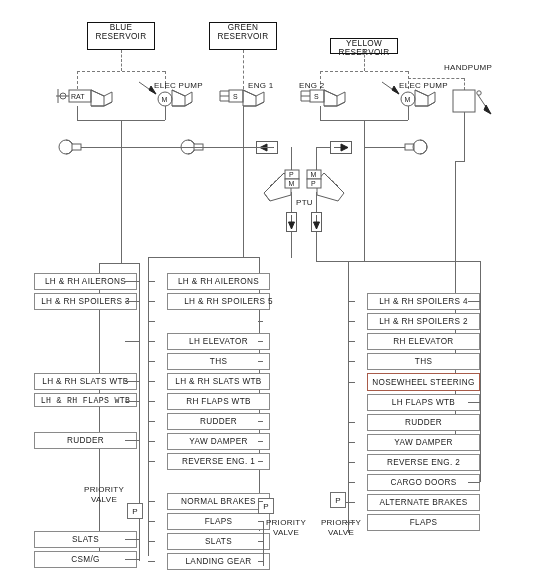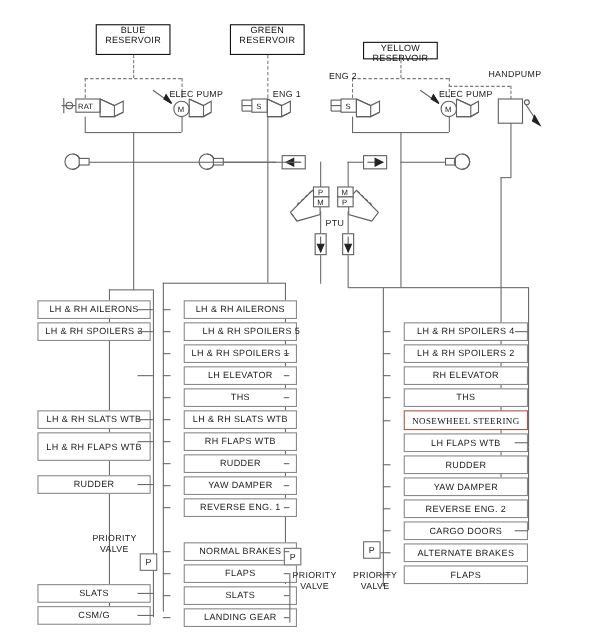--- a/index.html
+++ b/index.html
@@ -10,21 +10,21 @@
   
   .lbox{
     position:absolute;box-sizing:border-box;
     border:1px solid #8a8a8a;
     background:#fff;
     display:flex;align-items:center;justify-content:center;
     font-size:8.2px;letter-spacing:.35px;color:#1a1a1a;
     white-space:nowrap;
     margin-left:12px;
   }
-  .lbox.hl{border:1.6px solid #a85b4a;font-family:Liberation Serif, serif;}
+  .lbox.hl{border:1.6px solid #a85b4a;}
   .res{
     position:absolute;box-sizing:border-box;
     border:1.6px solid #111;background:#fff;
     display:flex;flex-direction:column;align-items:center;
     font-size:8.2px;letter-spacing:.3px;color:#111;line-height:1.15;
   }
   .pv{
     position:absolute;box-sizing:border-box;width:16px;height:16px;
     border:1px solid #6f6f6f;background:#fff;
     display:flex;align-items:center;justify-content:center;
@@ -141,21 +141,21 @@
 
   <svg class="sym" style="left:452px;top:88px;width:48px;height:36px;" viewBox="0 0 48 36">
     <rect class="whitebx" x="1" y="2" width="22" height="22"></rect>
     <circle cx="27" cy="5" r="2.2"></circle>
     <line x1="26" y1="7" x2="36" y2="22"></line>
     <polygon class="fillk" points="34,17 39,26 32,22"></polygon>
   </svg>
 
   <div class="txt" style="left:154px;top:81px;">ELEC PUMP</div>
   <div class="txt" style="left:248px;top:81px;">ENG 1</div>
-  <div class="txt" style="left:299px;top:65px;">ENG 2</div>
+  <div class="txt" style="left:299px;top:81px;">ENG 2</div>
   <div class="txt" style="left:399px;top:81px;">ELEC PUMP</div>
   <div class="txt" style="left:444px;top:63px;">HANDPUMP</div>
 
   <div class="v" style="left:77px;top:106px;height:14px;"></div>
   <div class="v" style="left:165px;top:106px;height:14px;"></div>
   <div class="h" style="left:77px;top:120px;width:88px;"></div>
   <div class="v" style="left:121px;top:120px;height:143px;"></div>
   <div class="h" style="left:78px;top:147px;width:43px;"></div>
   <svg class="sym" style="left:58px;top:138px;width:24px;height:20px;" viewBox="0 0 24 20">
     <circle cx="8" cy="9" r="7"></circle>
@@ -248,21 +248,21 @@
 
   <div class="h" style="left:348px;top:261px;width:132px;"></div>
   <div class="v" style="left:348px;top:261px;height:272px;"></div>
   <div class="v" style="left:480px;top:261px;height:146px;"></div>
   <div class="h" style="left:316px;top:261px;width:32px;"></div>
   <div class="h" style="left:455px;top:407px;width:25px;"></div>
 
   <div class="lbox" style="left:22px;top:273px;width:103px;height:17px;">LH &amp; RH AILERONS</div>
   <div class="lbox" style="left:22px;top:293px;width:103px;height:17px;">LH &amp; RH SPOILERS 3</div>
   <div class="lbox" style="left:22px;top:373px;width:103px;height:17px;">LH &amp; RH SLATS WTB</div>
-  <div class="lbox" style="left:22px;top:393px;width:103px;height:26px;">LH &amp; RH FLAPS WTB</div>
+  <div class="lbox" style="left:22px;top:393px;width:103px;height:14px;font-family:Liberation Mono, monospace;">LH &amp; RH FLAPS WTB</div>
   <div class="lbox" style="left:22px;top:432px;width:103px;height:17px;">RUDDER</div>
   <div class="lbox" style="left:22px;top:531px;width:103px;height:17px;">SLATS</div>
   <div class="lbox" style="left:22px;top:551px;width:103px;height:17px;">CSM/G</div>
 
   <div class="h" style="left:125px;top:281px;width:-0px;"></div>
   <div class="h" style="left:125px;top:281.5px;width:0px;"></div>
 
   <div class="h" style="left:125px;top:281px;width:0px;"></div>
   <div class="h" style="left:99px;top:281px;width:0px;"></div>
 
@@ -277,21 +277,20 @@
   <div class="h" style="left:125px;top:281px;width:-1px;"></div>
 
   <div class="pv" style="left:127px;top:503px;">
     <span>P</span>
   </div>
   <div class="txt ctr" style="left:84px;top:485px;width:40px;text-align:center;">PRIORITY
 VALVE</div>
 
   <div class="lbox" style="left:155px;top:273px;width:103px;height:17px;">LH &amp; RH AILERONS</div>
   <div class="lbox" style="left:155px;top:293px;width:103px;height:17px;padding-left:20px;">LH &amp; RH SPOILERS 5</div>
-  <div class="lbox" style="left:155px;top:313px;width:103px;height:17px;">LH &amp; RH SPOILERS 1</div>
   <div class="lbox" style="left:155px;top:333px;width:103px;height:17px;">LH ELEVATOR</div>
   <div class="lbox" style="left:155px;top:353px;width:103px;height:17px;">THS</div>
   <div class="lbox" style="left:155px;top:373px;width:103px;height:17px;">LH &amp; RH SLATS WTB</div>
   <div class="lbox" style="left:155px;top:393px;width:103px;height:17px;">RH FLAPS WTB</div>
   <div class="lbox" style="left:155px;top:413px;width:103px;height:17px;">RUDDER</div>
   <div class="lbox" style="left:155px;top:433px;width:103px;height:17px;">YAW DAMPER</div>
   <div class="lbox" style="left:155px;top:453px;width:103px;height:17px;">REVERSE ENG. 1</div>
   <div class="lbox" style="left:155px;top:493px;width:103px;height:17px;">NORMAL BRAKES</div>
   <div class="lbox" style="left:155px;top:513px;width:103px;height:17px;">FLAPS</div>
   <div class="lbox" style="left:155px;top:533px;width:103px;height:17px;">SLATS</div>

